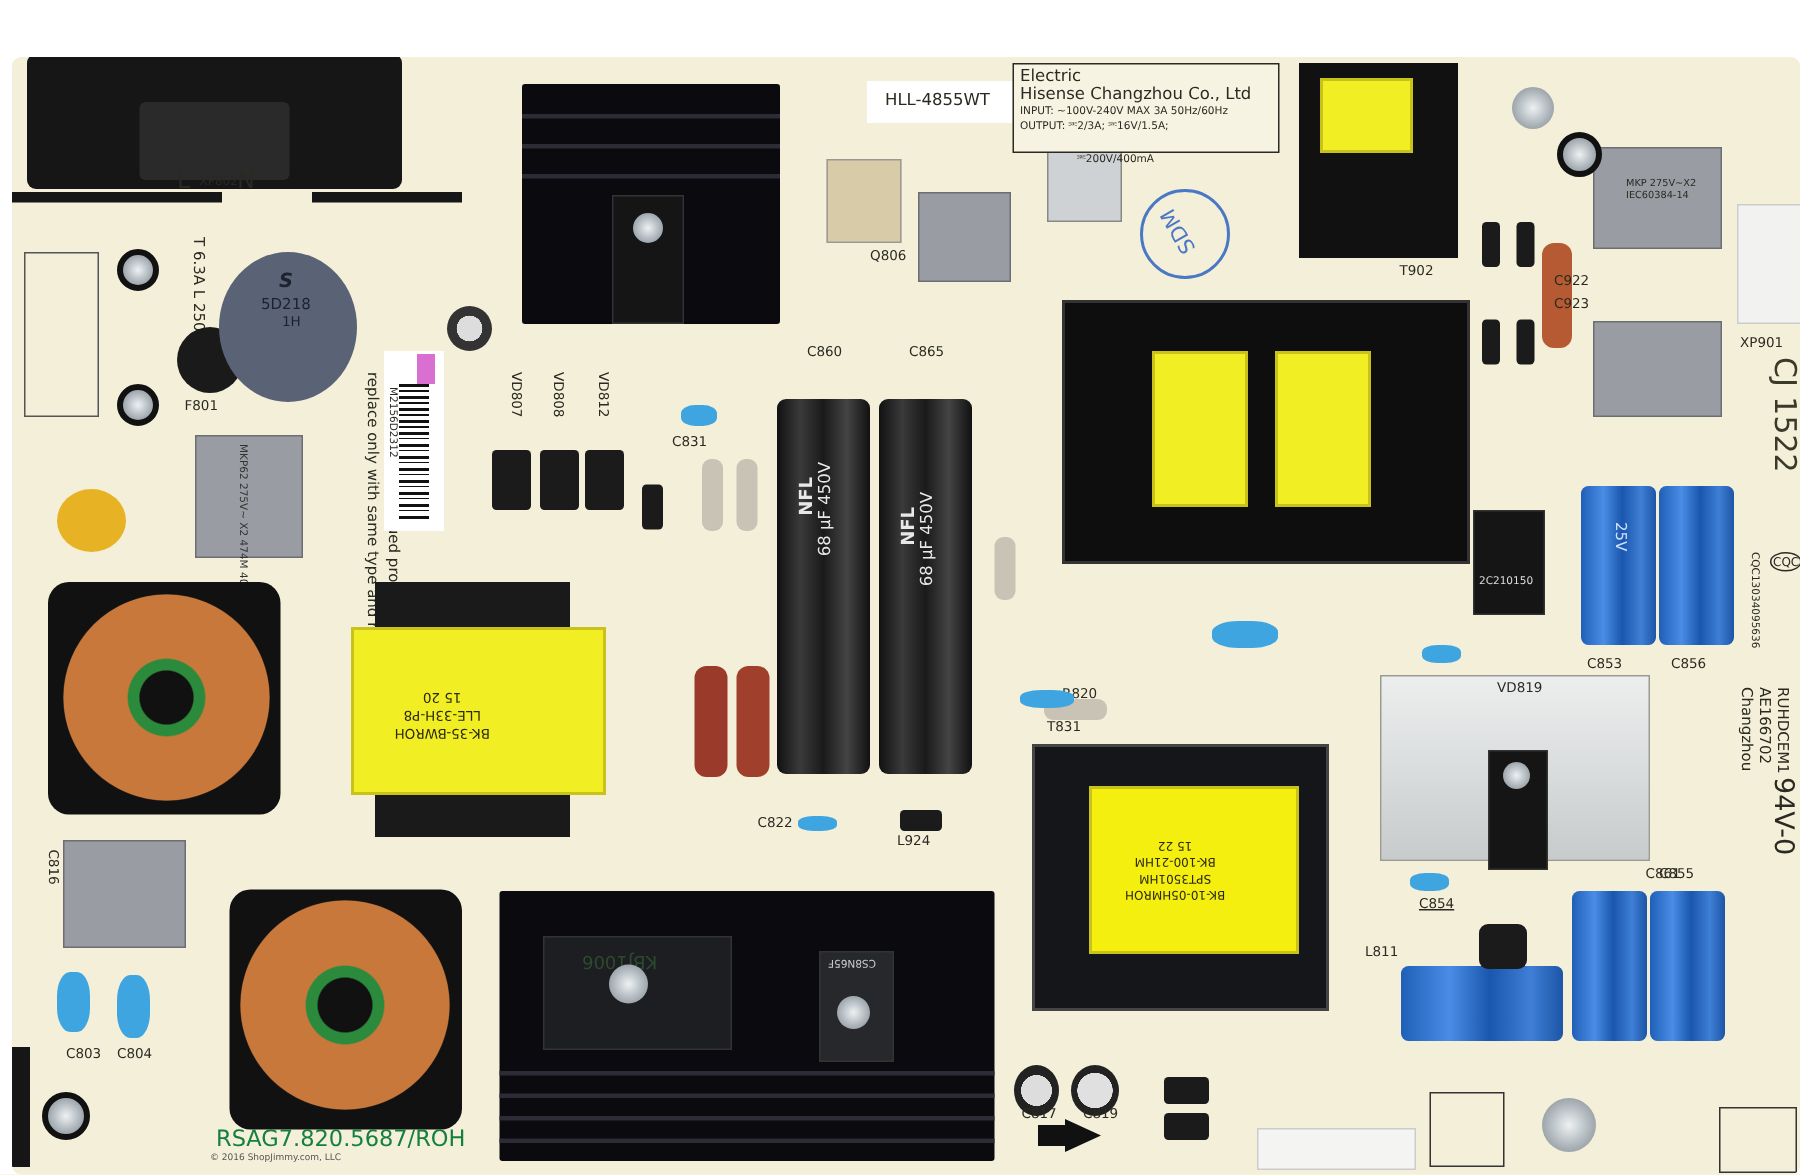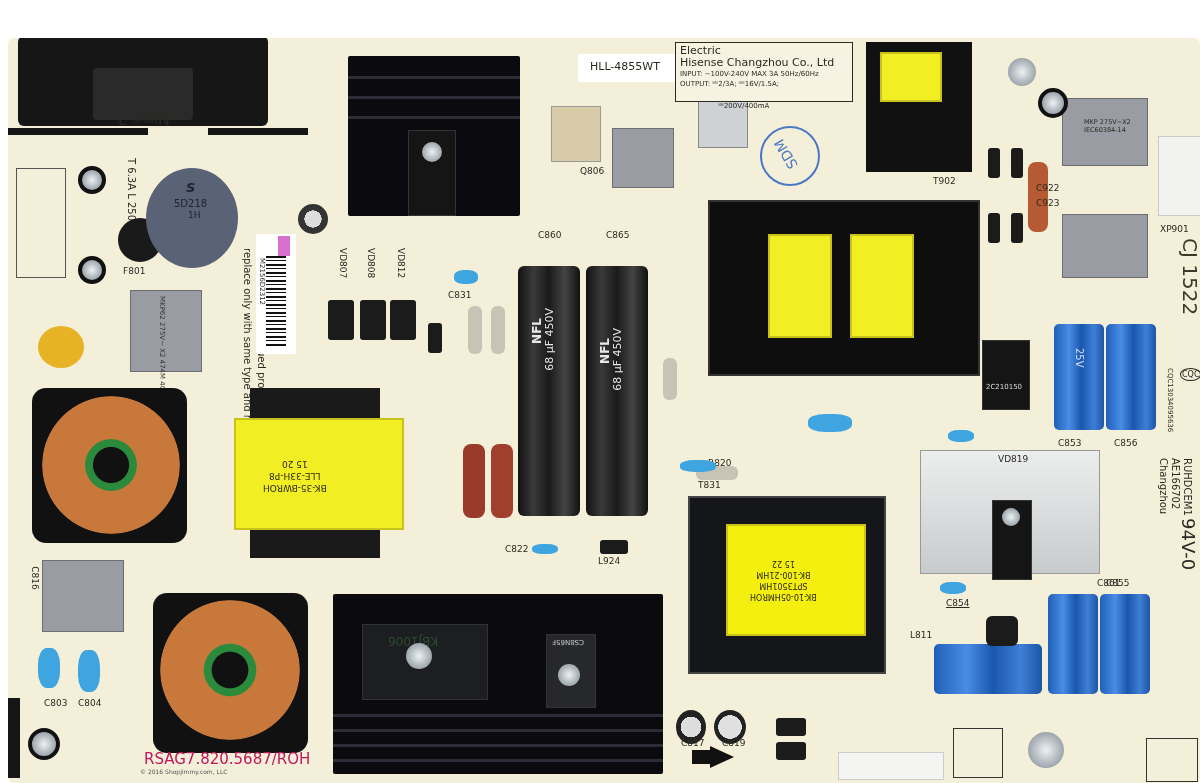--- a/index.html
+++ b/index.html
@@ -209,21 +209,21 @@
   <div class="abs" style="left:680px;top:708px;width:0;height:0;border-top:11px solid transparent;border-bottom:11px solid transparent;border-left:24px solid #111;margin-left:22px;"></div>
   <div class="abs" style="left:684px;top:712px;width:22px;height:14px;background:#111;"></div>
   <div class="diode" style="left:768px;top:680px;width:30px;height:18px;"></div>
   <div class="diode" style="left:768px;top:704px;width:30px;height:18px;"></div>
 
   <div class="abs" style="left:830px;top:714px;width:106px;height:28px;background:#f4f4f2;border:1px solid #ccc;"></div>
   <div class="abs" style="left:945px;top:690px;width:50px;height:50px;border:1.5px solid #333;"></div>
   <div class="screw" style="left:1020px;top:694px;width:36px;height:36px;"></div>
   <div class="abs" style="left:1138px;top:700px;width:52px;height:44px;border:1.5px solid #333;"></div>
 
-  <div class="silk" style="left:136px;top:712px;font-size:15px;color:#be185d;">RSAG7.820.5687/ROH</div>
+  <div class="silk" style="left:136px;top:712px;font-size:15px;color:#15803d;">RSAG7.820.5687/ROH</div>
   <div class="silk" style="left:132px;top:730px;font-size:6px;color:#555;">© 2016 ShopJimmy.com, LLC</div>
 
   <div class="silk" style="left:1028px;top:145px;">C922</div>
   <div class="silk" style="left:1028px;top:160px;">C923</div>
   <div class="silk" style="left:1152px;top:186px;">XP901</div>
   <div class="silk" style="left:990px;top:416px;">VD819</div>
   <div class="silk" style="left:938px;top:560px;text-decoration:underline;">C854</div>
   <div class="silk" style="left:1046px;top:540px;padding-left:43px;">C861</div>
   <div class="silk" style="left:1098px;top:540px;">C855</div>
   <div class="silk" style="left:902px;top:592px;">L811</div>

